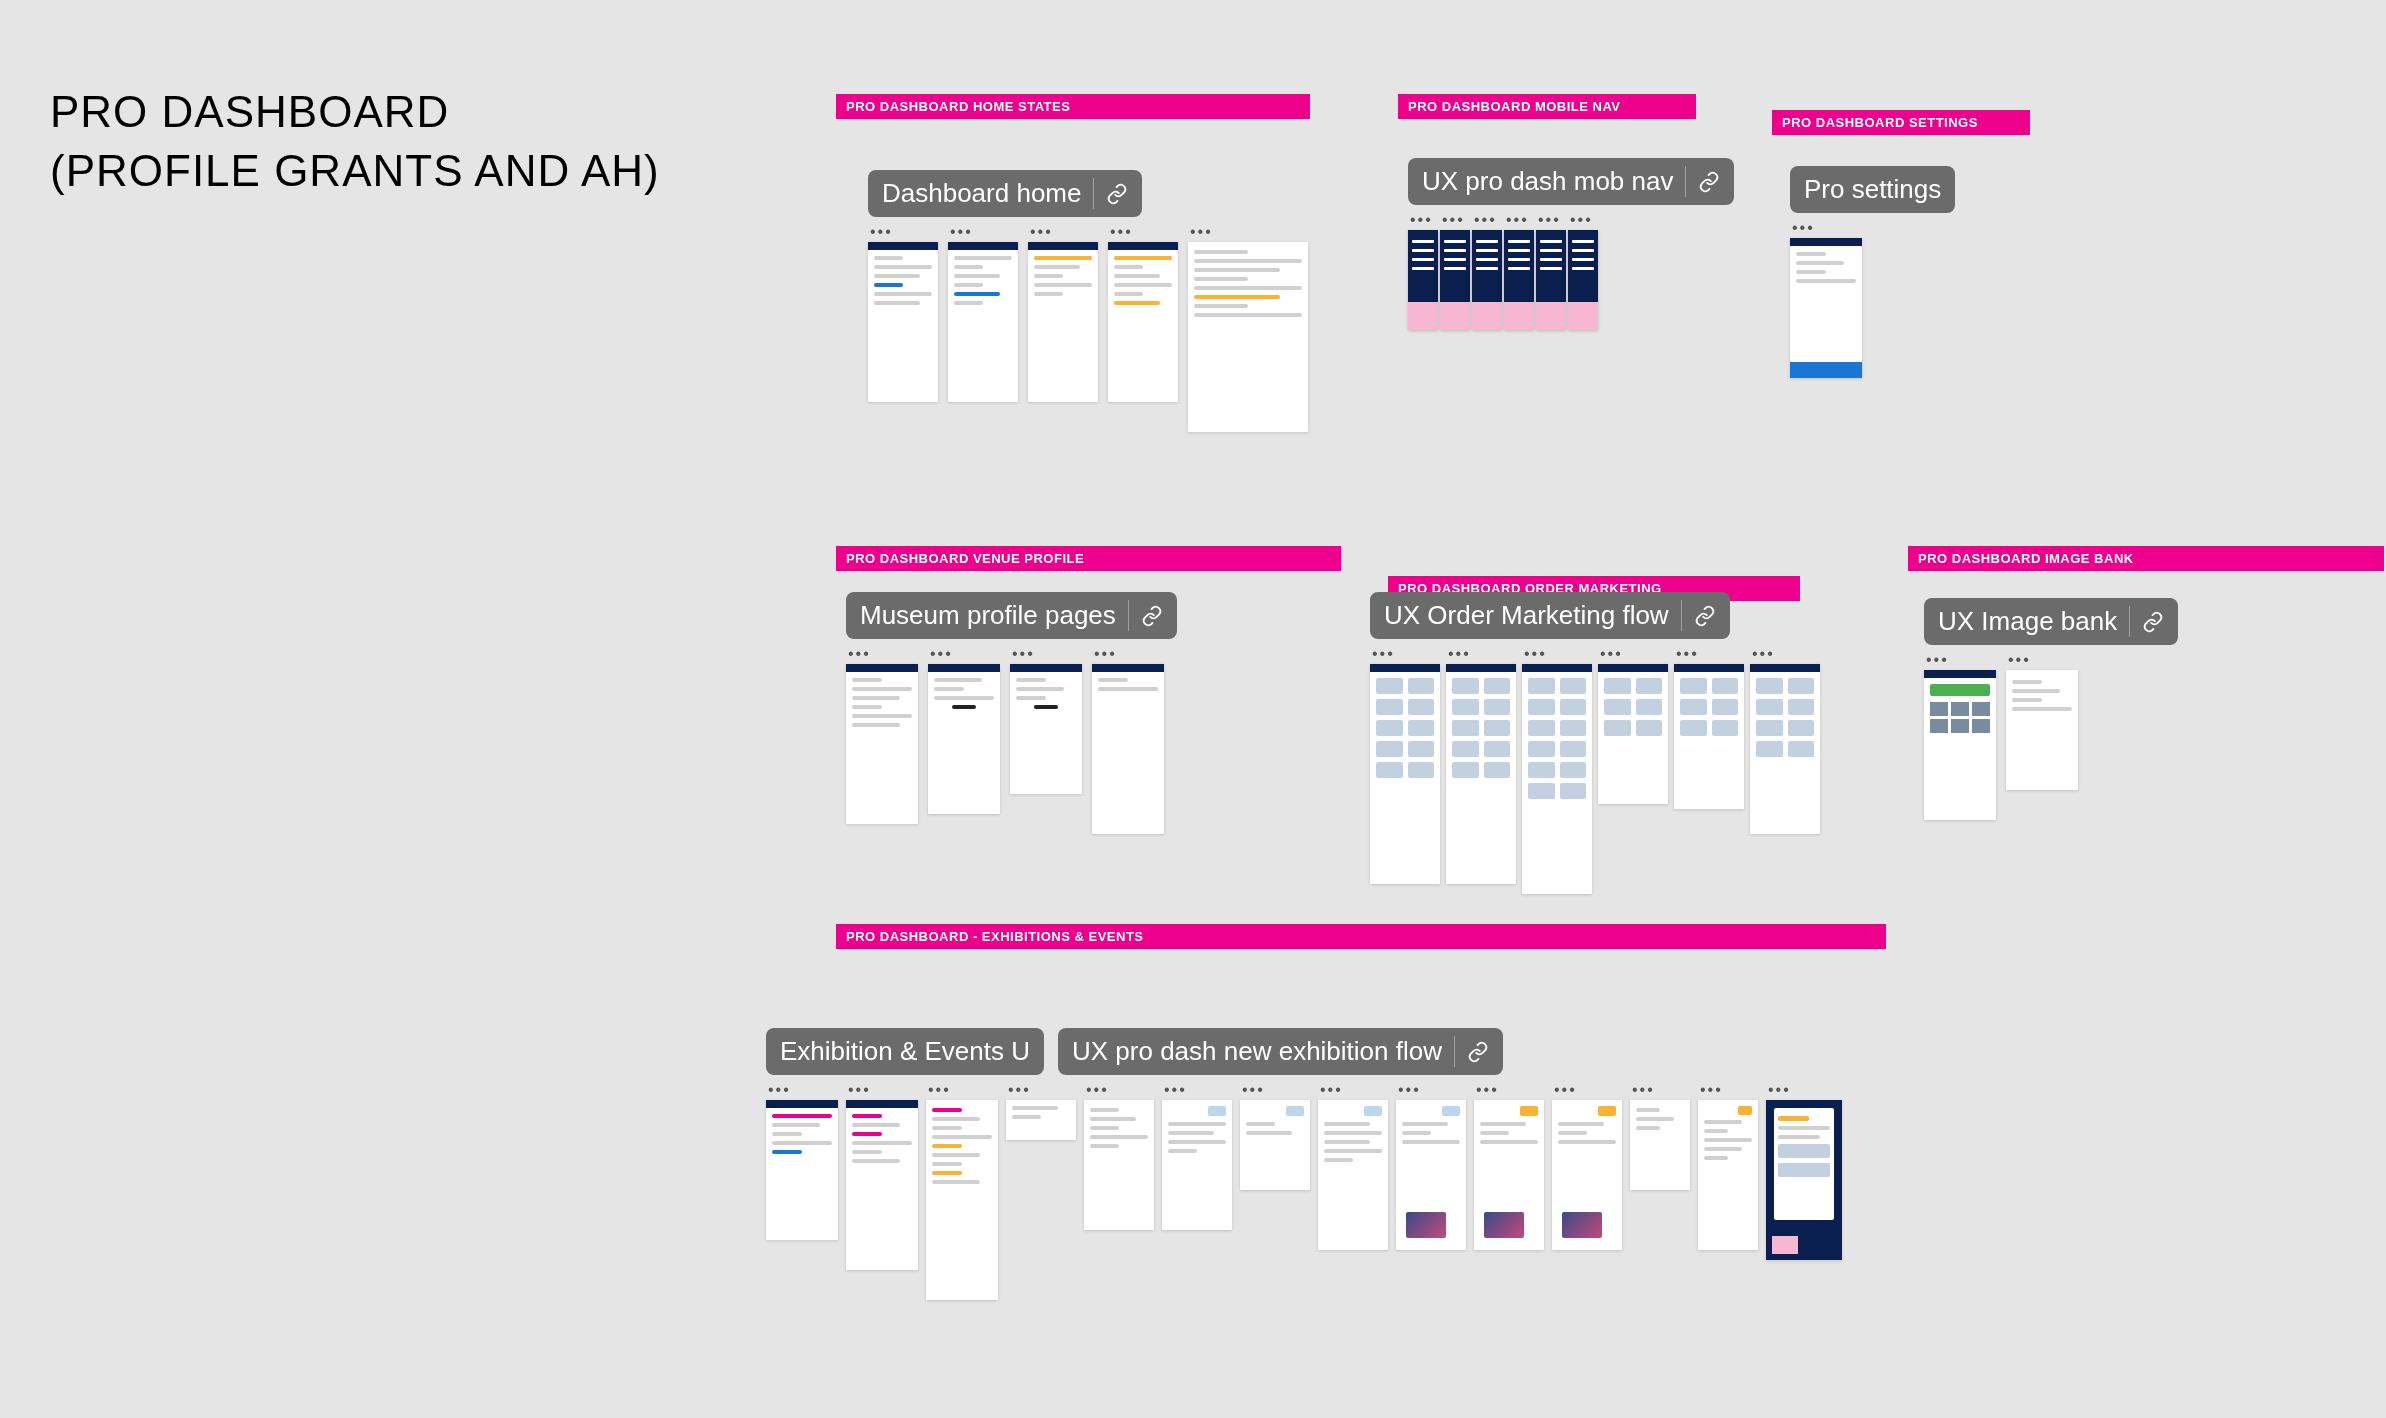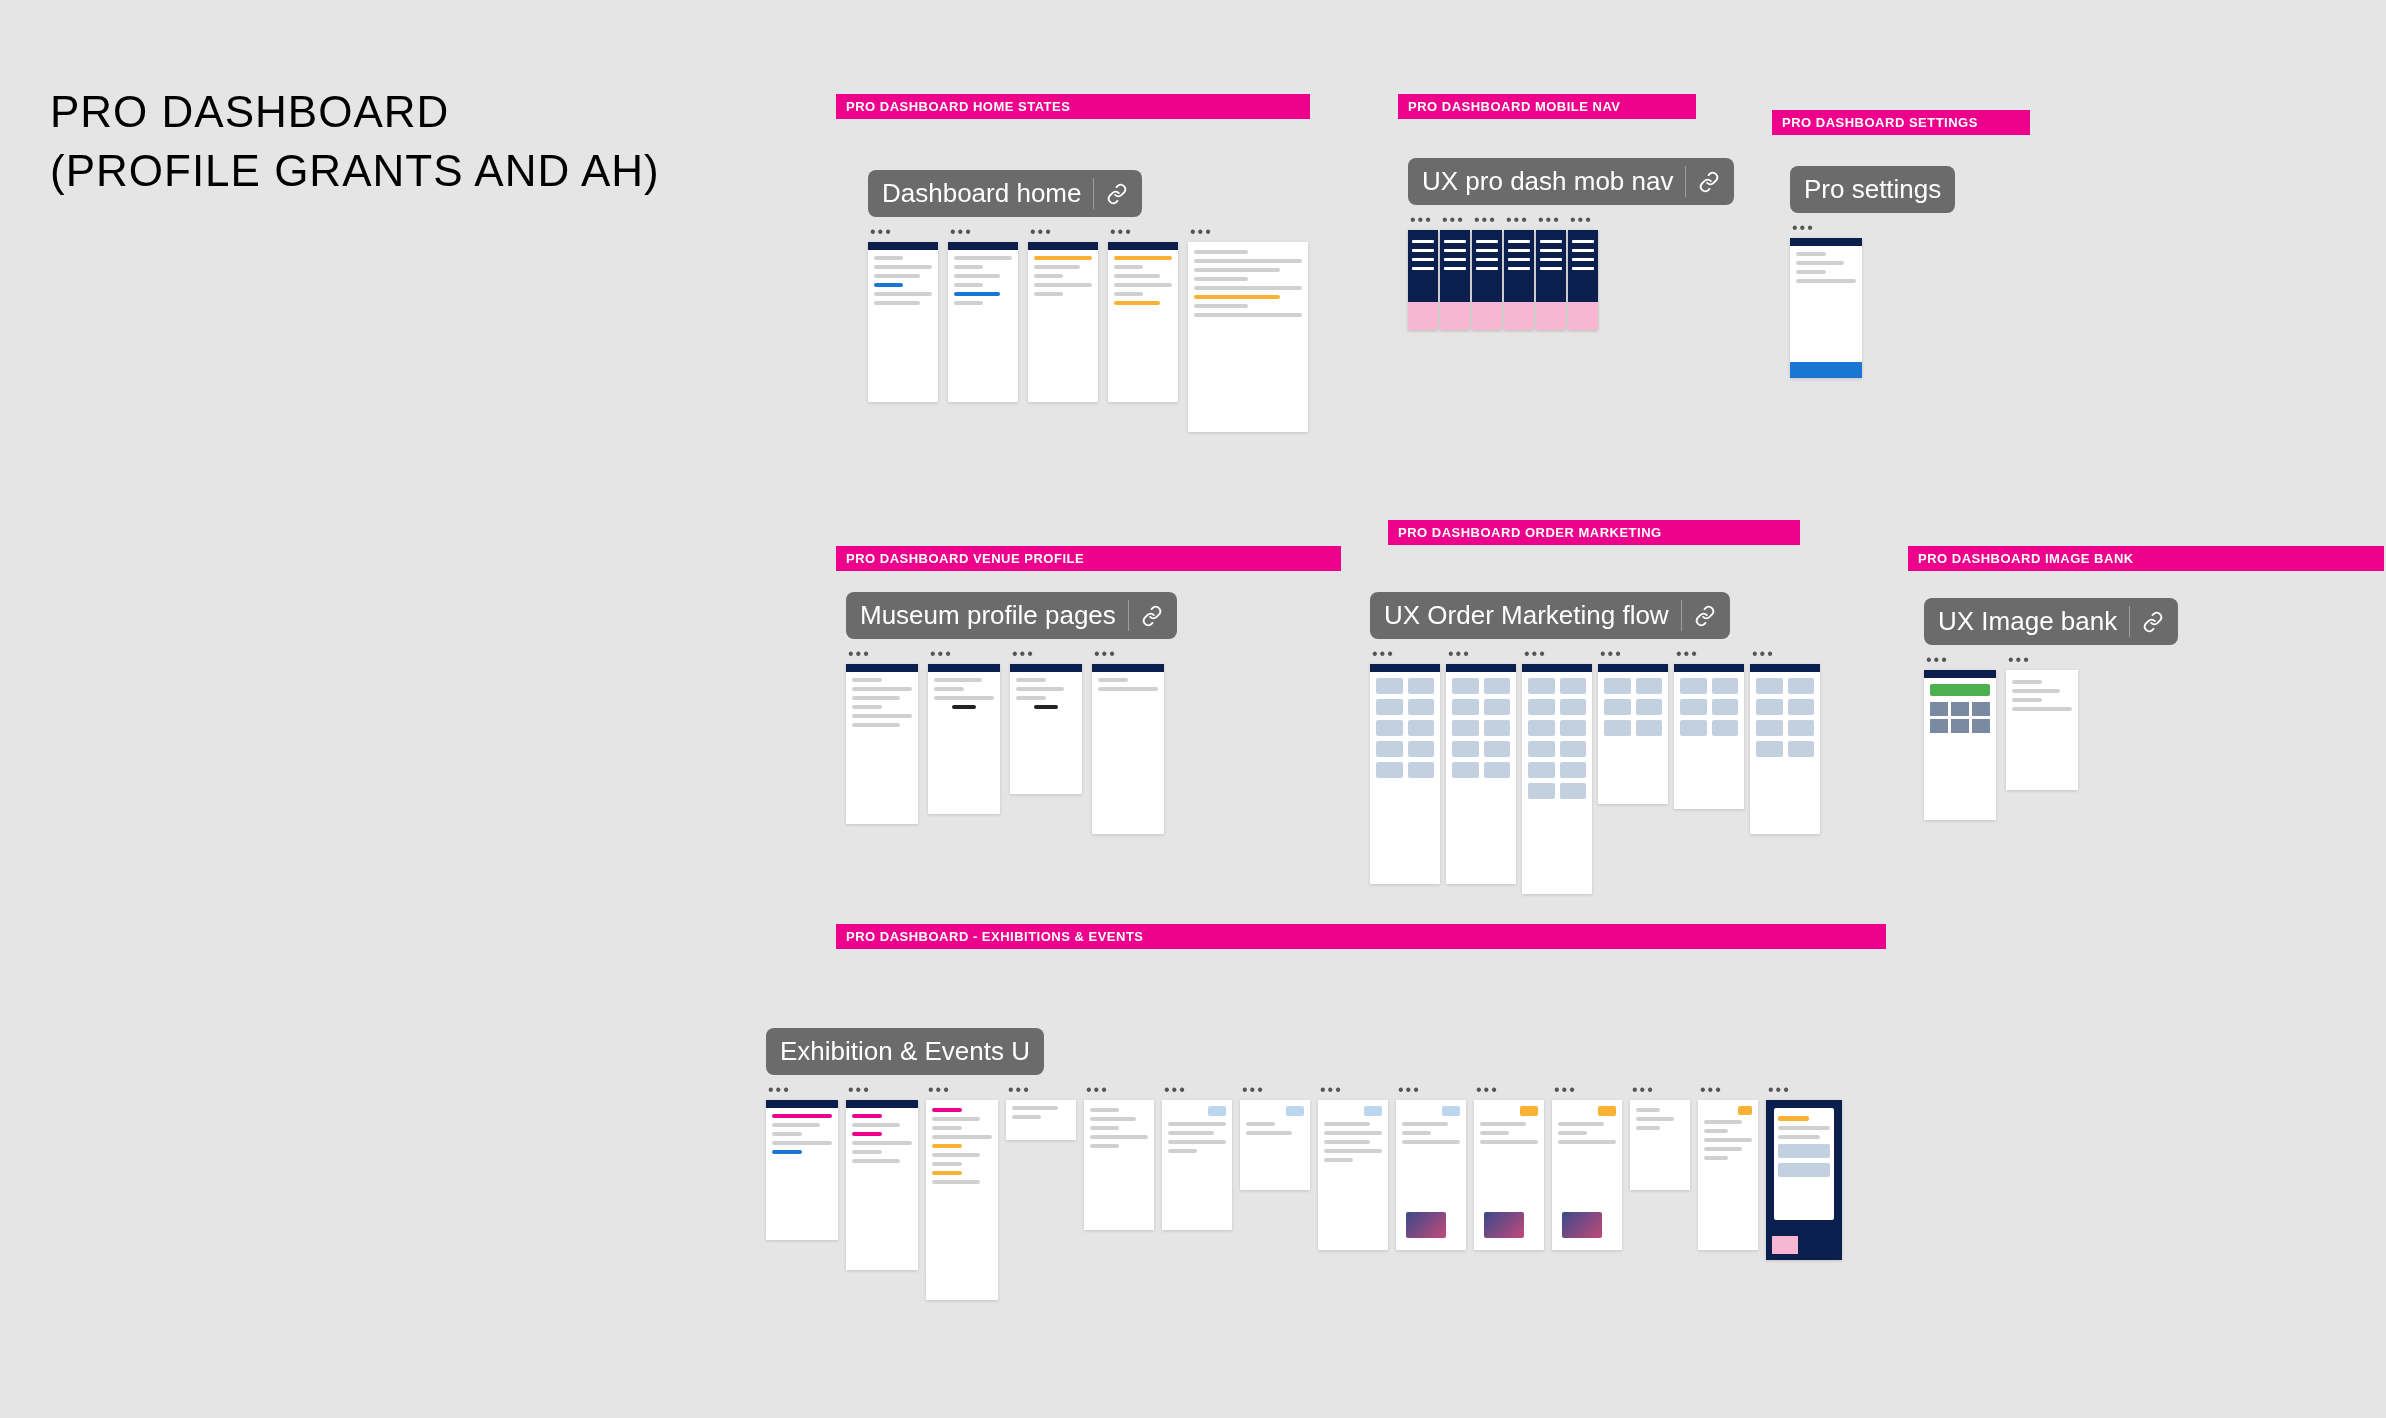--- a/index.html
+++ b/index.html
@@ -426,21 +426,21 @@
       <div class="thumb" style="width:72px;height:170px;">
           <div class="topbar"></div>
         <div class="stripes">
             <span class="stripe-sm"></span>
             <span class="stripe-lg"></span>
           </div>
       </div>
       </div>
   </div>
 
-  <div class="section-bar" style="left:1388px; top:520px; width:412px;">
+  <div class="section-bar" style="left:1388px; top:576px; width:412px;">
     <span>PRO DASHBOARD ORDER MARKETING</span>
   </div>
   <div class="flow-pill" style="left:1370px; top:592px;">
     <span>UX Order Marketing flow</span>
     <span class="divider"></span>
     <span class="link-icon">
       <svg viewBox="0 0 24 24" fill="none" stroke-width="2" stroke-linecap="round">
           <path d="M10 13a5 5 0 0 0 7 0l3-3a5 5 0 0 0-7-7l-1.5 1.5"></path>
           <path d="M14 11a5 5 0 0 0-7 0l-3 3a5 5 0 0 0 7 7l1.5-1.5"></path>
         </svg>
@@ -591,20 +591,30 @@
       </div>
   </div>
 
   <div class="section-bar" style="left:836px; top:924px; width:1050px;">
     <span>PRO DASHBOARD - EXHIBITIONS &amp; EVENTS</span>
   </div>
 
   <div class="flow-pill" style="left:766px; top:1028px;">
     <span>Exhibition &amp; Events U</span>
   </div>
+  <div class="flow-pill" style="left:1058px; top:1028px;">
+    <span>UX pro dash new exhibition flow</span>
+    <span class="divider"></span>
+    <span class="link-icon">
+      <svg viewBox="0 0 24 24" fill="none" stroke-width="2" stroke-linecap="round">
+          <path d="M10 13a5 5 0 0 0 7 0l3-3a5 5 0 0 0-7-7l-1.5 1.5"></path>
+          <path d="M14 11a5 5 0 0 0-7 0l-3 3a5 5 0 0 0 7 7l1.5-1.5"></path>
+        </svg>
+    </span>
+  </div>
 
   <div class="frame-group" style="left:766px; top:1086px; gap:8px;">
 
     <div class="frame">
         <div class="ellipsis">•••</div>
       <div class="thumb" style="width:72px;height:140px;">
           <div class="topbar"></div>
         <div class="stripes">
             <span class="stripe-lg accent-pink"></span>
             <span class="stripe-md"></span>

